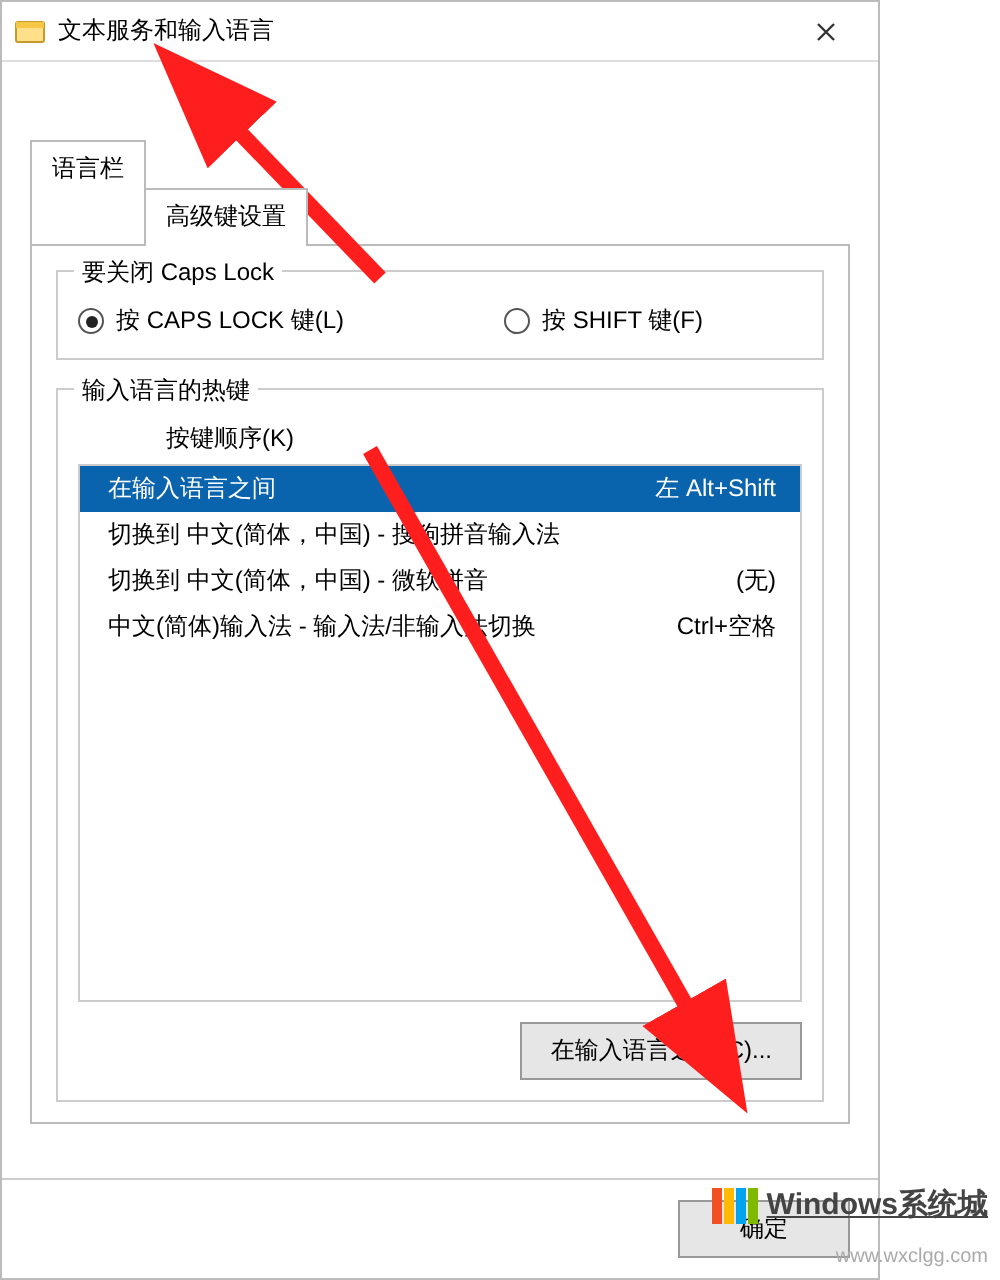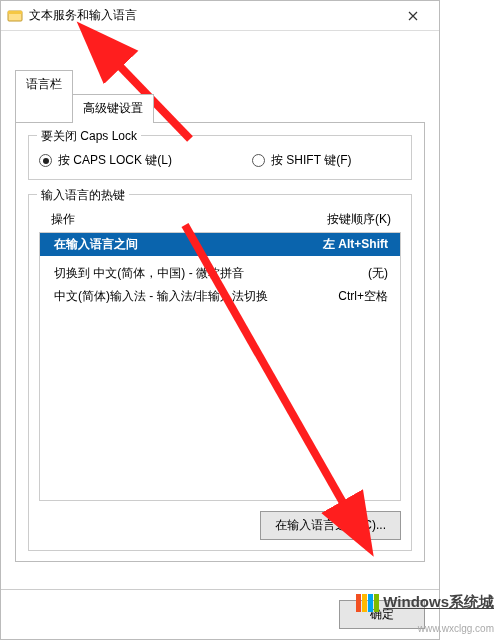--- a/index.html
+++ b/index.html
@@ -137,21 +137,20 @@
       overflow: hidden;
     }
     .listrow {
       display: flex;
       padding: 3px 6px;
       font-size: 12px;
     }
     .listrow.selected {
       background: #0a64ad;
       color: #fff;
-      font-weight: bold;
     }
     .listrow .l { flex: 1; padding-left: 8px; white-space: nowrap; overflow: hidden; }
     .listrow .r { width: 100px; text-align: right; padding-right: 6px; white-space: nowrap; }
     .btn-row {
       display: flex;
       justify-content: flex-end;
       margin-top: 10px;
     }
     .btn {
       min-width: 140px;
@@ -243,30 +242,30 @@
             <span>按 SHIFT 键(F)</span>
           </label>
         </div>
       </div>
 
       <div class="hotkey-group">
         <div class="groupbox">
           <span class="legend">输入语言的热键</span>
 
           <div class="cols">
-            <span class="left">操作</span>
             <span class="right">按键顺序(K)</span>
           </div>
 
           <div class="listbox" id="hotkey-list">
               <div class="listrow selected">
                 <span class="l">在输入语言之间</span>
                 <span class="r">左 Alt+Shift</span>
               </div>
               <div class="listrow">
+                <span class="l">切换到 中文(简体，中国) - 搜狗拼音输入法</span>
               </div>
               <div class="listrow">
                 <span class="l">切换到 中文(简体，中国) - 微软拼音</span>
                 <span class="r">(无)</span>
               </div>
               <div class="listrow">
                 <span class="l">中文(简体)输入法 - 输入法/非输入法切换</span>
                 <span class="r">Ctrl+空格</span>
               </div>
             </div>

